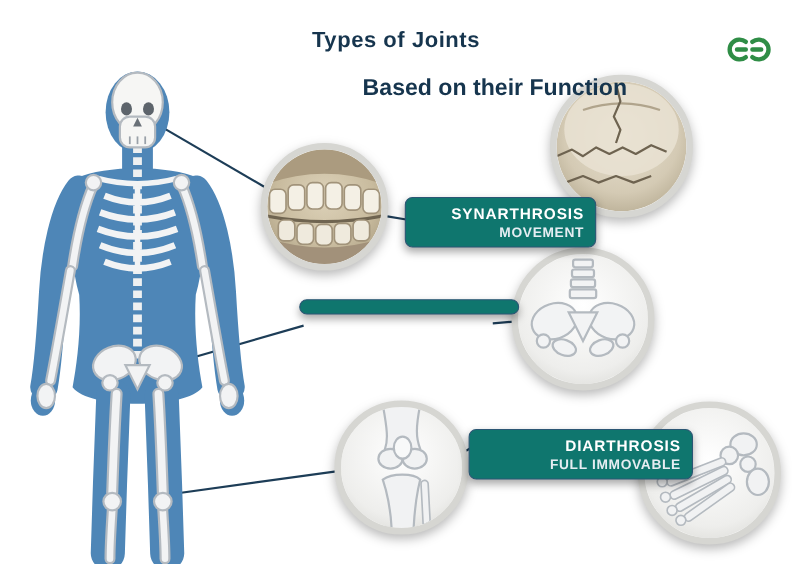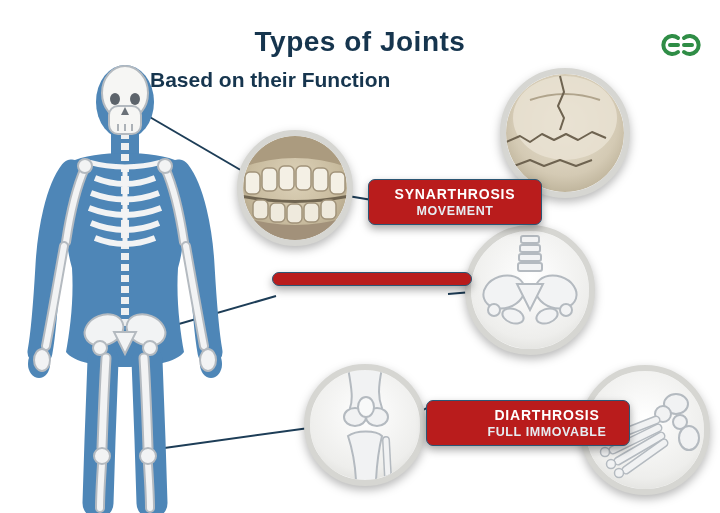--- a/index.html
+++ b/index.html
@@ -4,36 +4,36 @@
 <style>
   html,body{margin:0;padding:0;background:#fff;}
   #stage{
     position:relative;width:720px;height:513px;background:#ffffff;
     font-family:"Liberation Sans",sans-serif;overflow:hidden;
   }
   #art{position:absolute;left:0;top:0;width:720px;height:513px;}
   .fig{filter:drop-shadow(0 4px 5px rgba(0,0,0,.28));}
   .title{
     position:absolute;left:150px;width:420px;top:26px;text-align:center;
-    font-size:28px;font-weight:800;color:#16354e;letter-spacing:.5px;
+    font-size:20px;font-weight:800;color:#16354e;letter-spacing:.5px;
   }
   .subtitle{
-    position:absolute;left:150px;width:420px;top:68px;text-align:left;
+    position:absolute;left:150px;width:420px;top:68px;text-align:right;
     font-size:21px;font-weight:700;color:#16354e;
   }
   .joint-label{
-    position:absolute;background:#b91c1c;color:#ffffff;border-radius:7px;
-    text-align:center;padding:6px 10px;box-shadow:0 4px 8px rgba(0,0,0,.35);
+    position:absolute;background:#0f766e;color:#ffffff;border-radius:7px;
+    text-align:right;padding:6px 10px;box-shadow:0 4px 8px rgba(0,0,0,.35);
     border:1px solid #2b5674;
   }
   .joint-label .term{display:block;font-size:14px;font-weight:800;letter-spacing:.8px;}
   .joint-label .desc{display:block;font-size:12.5px;font-weight:600;color:#e6edf2;margin-top:2px;letter-spacing:.6px;}
   #label-syn{left:368px;top:179px;width:152px;}
   #label-amp{left:272px;top:272px;width:178px;}
-  #label-dia{left:426px;top:400px;width:144px;padding-left:48px;}
+  #label-dia{left:426px;top:390px;width:144px;padding-left:48px;}
 </style>
 </head>
 <body>
 
 <div id="stage">
 
   <svg id="art" viewBox="0 0 720 513">
     <defs>
       <radialGradient id="gradTan" cx="50%" cy="42%" r="65%">
         <stop offset="0%" stop-color="#ddd2b9"></stop>

